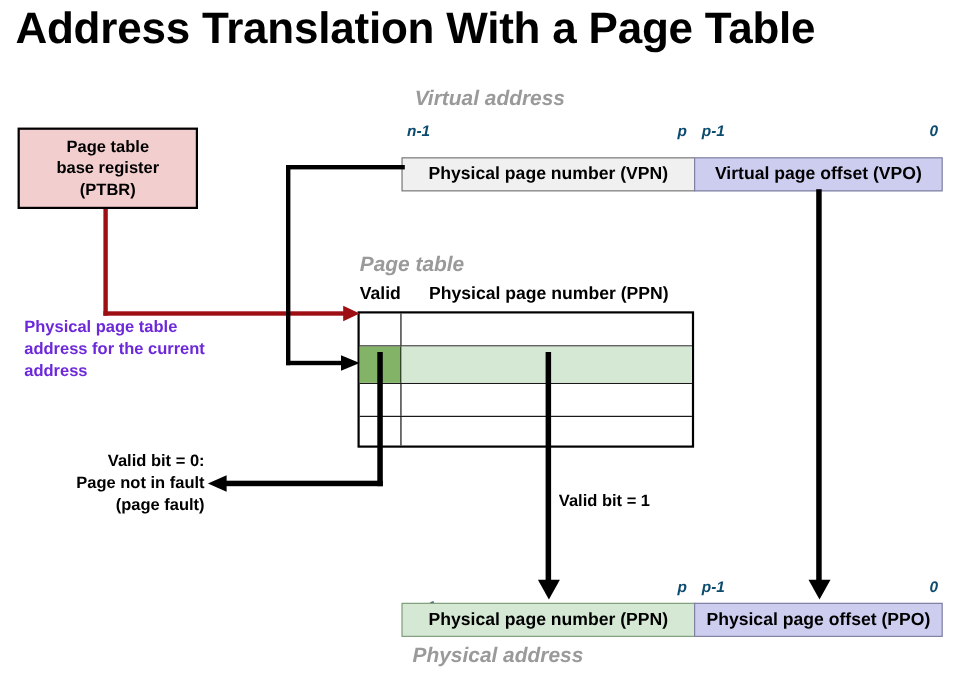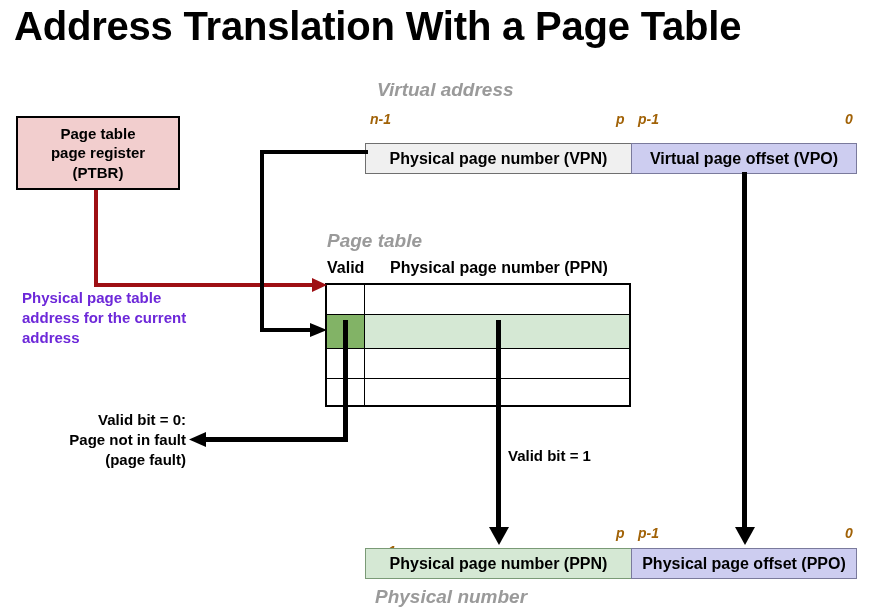--- a/index.html
+++ b/index.html
@@ -37,21 +37,21 @@
     font-style: italic;
     color: #9a9a9a;
     white-space: nowrap;
   }
 
   
   .bitlabel {
     font-size: 14px;
     font-weight: bold;
     font-style: italic;
-    color: #a16207;
+    color: #0c4a6e;
     white-space: nowrap;
   }
 
   
   #ptbr-box {
     left: 16px;
     top: 116px;
     width: 164px;
     height: 74px;
     background: #F2CECE;
@@ -154,21 +154,21 @@
 <body>
 
 <div id="canvas">
 
   <div class="abs" id="page-title">Address Translation With a Page Table</div>
 
   <div class="abs caption" style="left:377px; top:79px;">Virtual address</div>
 
   <div class="abs" id="ptbr-box">
     <div>Page table</div>
-    <div>page register</div>
+    <div>base register</div>
     <div>(PTBR)</div>
   </div>
 
   <div class="abs bitlabel" style="left:370px; top:111px;">n-1</div>
   <div class="abs bitlabel" style="left:616px; top:111px;">p</div>
   <div class="abs bitlabel" style="left:638px; top:111px;">p-1</div>
   <div class="abs bitlabel" style="left:845px; top:111px;">0</div>
 
   <div class="abs addr-cell cell-gray" style="left:365px; top:143px; width:267px; height:31px;">Physical page number (VPN)</div>
   <div class="abs addr-cell cell-blue" style="left:631px; top:143px; width:226px; height:31px;">Virtual page offset (VPO)</div>
@@ -248,15 +248,15 @@
   <div class="abs anno" style="left:508px; top:446px;">Valid bit = 1</div>
 
   <div class="abs bitlabel" style="left:371px; top:525px;margin-top:18px;">m-1</div>
   <div class="abs bitlabel" style="left:616px; top:525px;">p</div>
   <div class="abs bitlabel" style="left:638px; top:525px;">p-1</div>
   <div class="abs bitlabel" style="left:845px; top:525px;">0</div>
 
   <div class="abs addr-cell cell-green" style="left:365px; top:548px; width:267px; height:31px;">Physical page number (PPN)</div>
   <div class="abs addr-cell cell-blue" style="left:631px; top:548px; width:226px; height:31px;">Physical page offset (PPO)</div>
 
-  <div class="abs caption" style="left:375px; top:586px;">Physical number</div>
+  <div class="abs caption" style="left:375px; top:586px;">Physical address</div>
 
 </div>
 
 </body></html>

